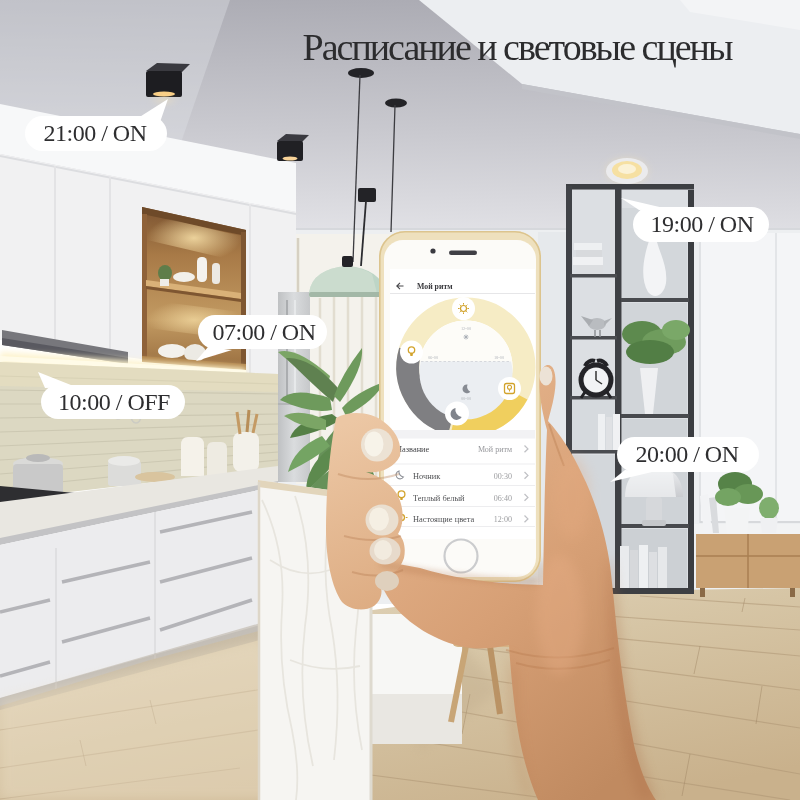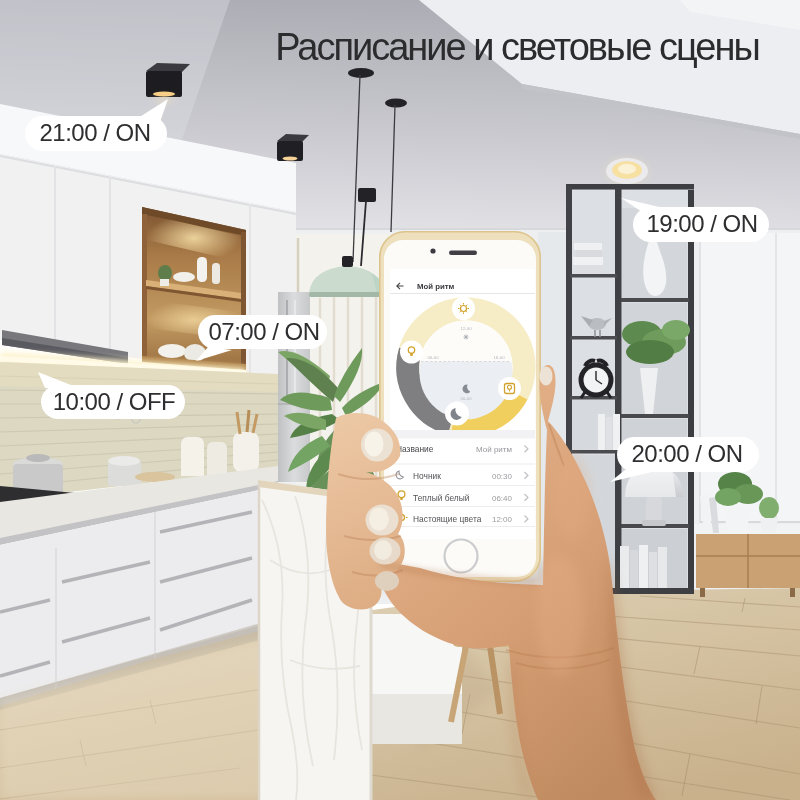--- a/index.html
+++ b/index.html
@@ -1,16 +1,16 @@
 <!DOCTYPE html>
 <html><head>
 <meta charset="utf-8">
 <style>
 html,body{margin:0;padding:0;background:#fff}
-.scene{position:relative;width:800px;height:800px;overflow:hidden;font-family:Liberation Sans, sans-serif}
+.scene{position:relative;width:800px;height:800px;overflow:hidden;font-family:Liberation Serif, serif}
 </style>
 </head>
 <body>
 <div class="scene">
 <svg width="800" height="800" viewBox="0 0 800 800">
 <defs>
 <linearGradient id="ceil" x1="0.5" y1="0" x2="0.42" y2="1">
 <stop offset="0" stop-color="#acacb4"></stop>
           <stop offset="0.5" stop-color="#c9c9cf"></stop>
           <stop offset="1" stop-color="#e9e9ed"></stop>

